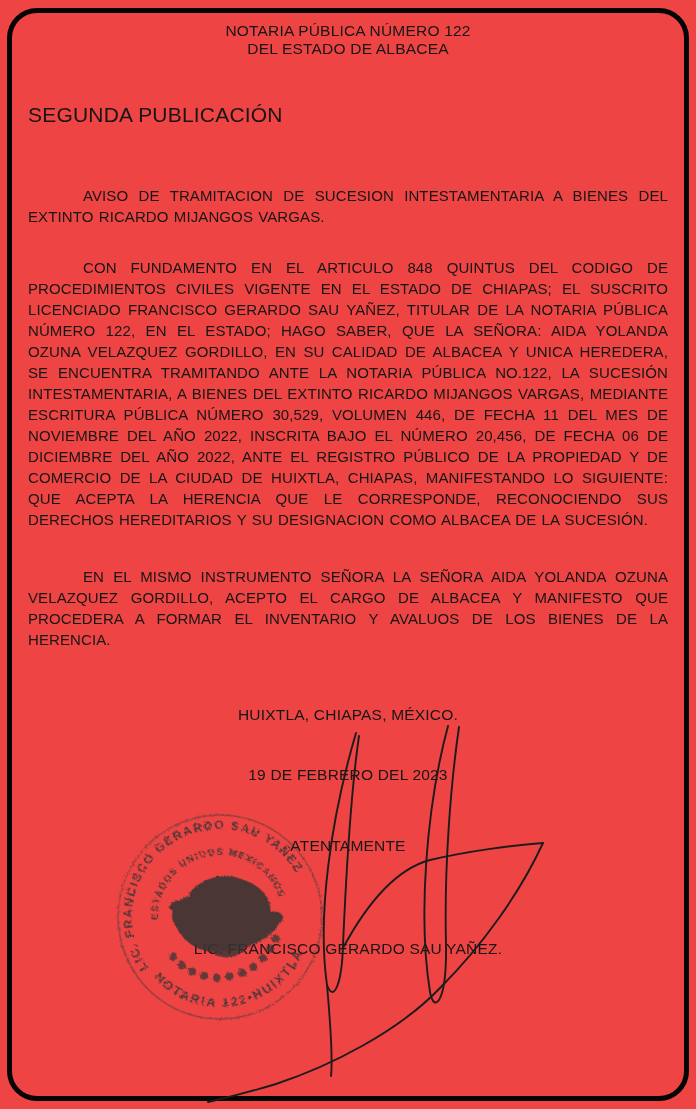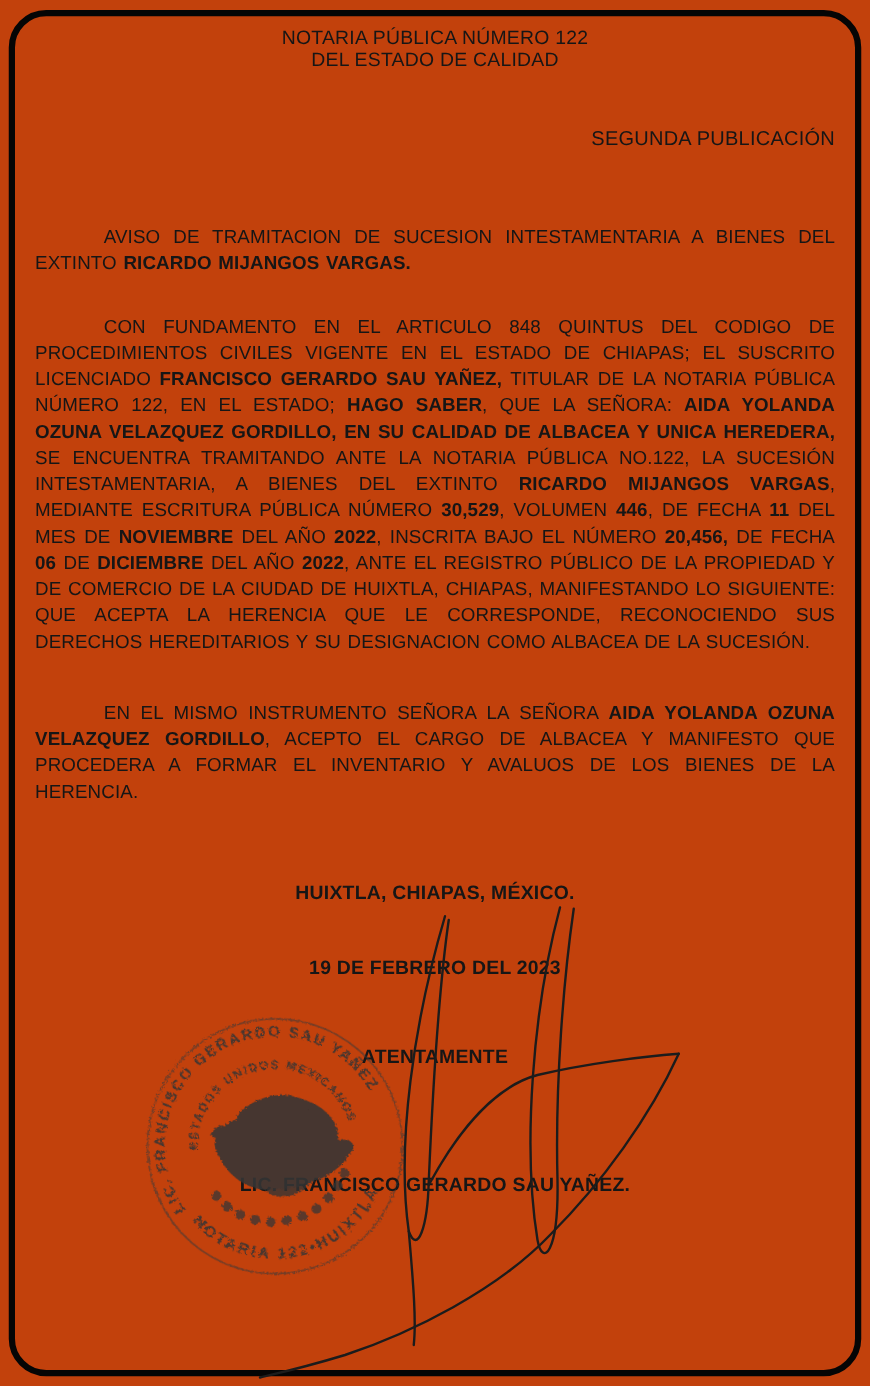--- a/index.html
+++ b/index.html
@@ -1,20 +1,20 @@
 <!DOCTYPE html>
 <html><head>
 <meta charset="utf-8">
 <style>
   html, body { margin: 0; padding: 0; background: #ffffff; }
   .canvas {
     position: relative;
     width: 696px;
     height: 1109px;
-    background: #c2410c;
+    background: #ef4444;
     font-family: "Liberation Sans", sans-serif;
     color: #161616;
     overflow: hidden;
   }
   .page-border {
     position: absolute;
     left: 7px; top: 8px; right: 7px; bottom: 8px;
     border: 5px solid #050505;
     border-radius: 30px;
     pointer-events: none;
@@ -25,43 +25,43 @@
     width: 640px;
   }
   .hdr {
     text-align: center;
     font-size: 15.5px;
     line-height: 18px;
     letter-spacing: .2px;
   }
   .hdr-block { margin-top: 8px; }
   .pub-title {
-    text-align: right;
-    font-size: 16px;
+    text-align: left;
+    font-size: 21px;
     margin-top: 45px;
     letter-spacing: .2px;
   }
   .para {
     margin: 0;
     margin-top: 30px;
     font-size: 15px;
     line-height: 21px;
     text-align: justify;
     text-indent: 55px;
     letter-spacing: .1px;
     word-spacing: 1px;
   }
   .para.first { margin-top: 58px; }
-  .para .b { font-weight: 700; margin-top: 33px; }
+  .para .b { font-weight: 400; margin-top: 33px; }
   .footer-line {
     position: absolute;
     left: 0;
     width: 696px;
     text-align: center;
-    font-weight: 700;
+    font-weight: 400;
     font-size: 15.5px;
     letter-spacing: .2px;
   }
   .place-line    { top: 706px; }
   .date-line     { top: 766px; }
   .closing-line  { top: 837px; }
   .signatory-line{ top: 940px; }
   .seal-svg {
     position: absolute;
     left: 95px; top: 802px;
@@ -78,21 +78,21 @@
 </head>
 <body>
 
 <div class="canvas">
 
   <div class="page-border"></div>
 
   <div class="content">
     <div class="hdr-block">
       <div class="hdr">NOTARIA PÚBLICA NÚMERO 122</div>
-      <div class="hdr">DEL ESTADO DE CALIDAD</div>
+      <div class="hdr">DEL ESTADO DE ALBACEA</div>
     </div>
 
     <div class="pub-title">SEGUNDA PUBLICACIÓN</div>
 
     <p class="para first"><span>AVISO DE TRAMITACION DE SUCESION INTESTAMENTARIA A BIENES DEL EXTINTO </span><span class="b">RICARDO MIJANGOS VARGAS.</span></p>
     <p class="para"><span>CON FUNDAMENTO EN EL ARTICULO 848 QUINTUS DEL CODIGO DE PROCEDIMIENTOS CIVILES VIGENTE EN EL ESTADO DE CHIAPAS; EL SUSCRITO LICENCIADO </span><span class="b">FRANCISCO GERARDO SAU YAÑEZ,</span><span> TITULAR DE LA NOTARIA PÚBLICA NÚMERO 122, EN EL ESTADO; </span><span class="b">HAGO SABER</span><span>, QUE LA SEÑORA: </span><span class="b">AIDA YOLANDA OZUNA VELAZQUEZ GORDILLO, EN SU CALIDAD DE ALBACEA Y UNICA HEREDERA,</span><span> SE ENCUENTRA TRAMITANDO ANTE LA NOTARIA PÚBLICA NO.122, LA SUCESIÓN INTESTAMENTARIA, A BIENES DEL EXTINTO </span><span class="b">RICARDO MIJANGOS VARGAS</span><span>, MEDIANTE ESCRITURA PÚBLICA NÚMERO </span><span class="b">30,529</span><span>, VOLUMEN </span><span class="b">446</span><span>, DE FECHA </span><span class="b">11</span><span> DEL MES DE </span><span class="b">NOVIEMBRE</span><span> DEL AÑO </span><span class="b">2022</span><span>, INSCRITA BAJO EL NÚMERO </span><span class="b">20,456,</span><span> DE FECHA </span><span class="b">06</span><span> DE </span><span class="b">DICIEMBRE</span><span> DEL AÑO </span><span class="b">2022</span><span>, ANTE EL REGISTRO PÚBLICO DE LA PROPIEDAD Y DE COMERCIO DE LA CIUDAD DE HUIXTLA, CHIAPAS, MANIFESTANDO LO SIGUIENTE: QUE ACEPTA LA HERENCIA QUE LE CORRESPONDE, RECONOCIENDO SUS DERECHOS HEREDITARIOS Y SU DESIGNACION COMO ALBACEA DE LA SUCESIÓN.</span></p>
     <p class="para" style="margin-top:36px"><span>EN EL MISMO INSTRUMENTO SEÑORA LA SEÑORA </span><span class="b">AIDA YOLANDA OZUNA VELAZQUEZ GORDILLO</span><span>, ACEPTO EL CARGO DE ALBACEA Y MANIFESTO QUE PROCEDERA A FORMAR EL INVENTARIO Y AVALUOS DE LOS BIENES DE LA HERENCIA.</span></p>
   </div>
 
   <div class="footer-line place-line">HUIXTLA, CHIAPAS, MÉXICO.</div>

